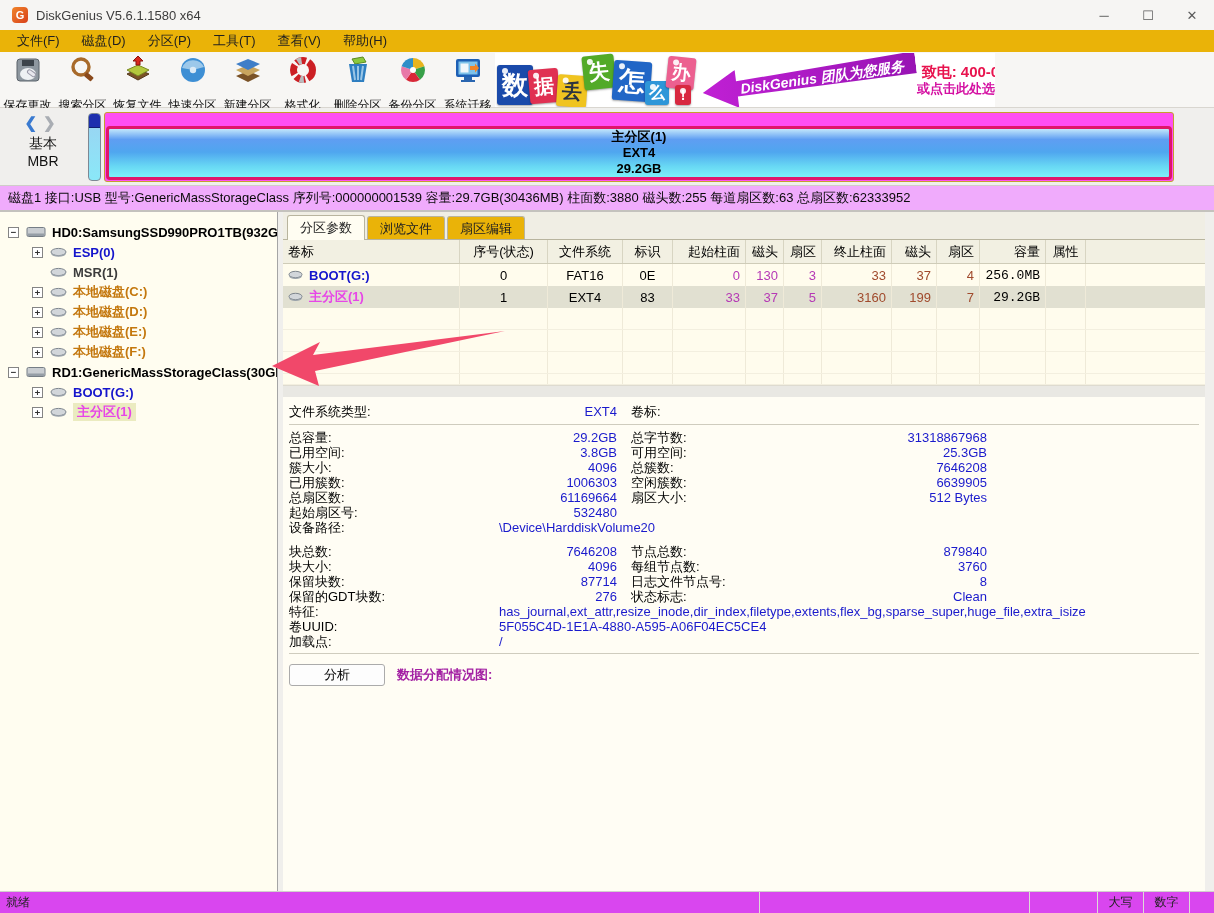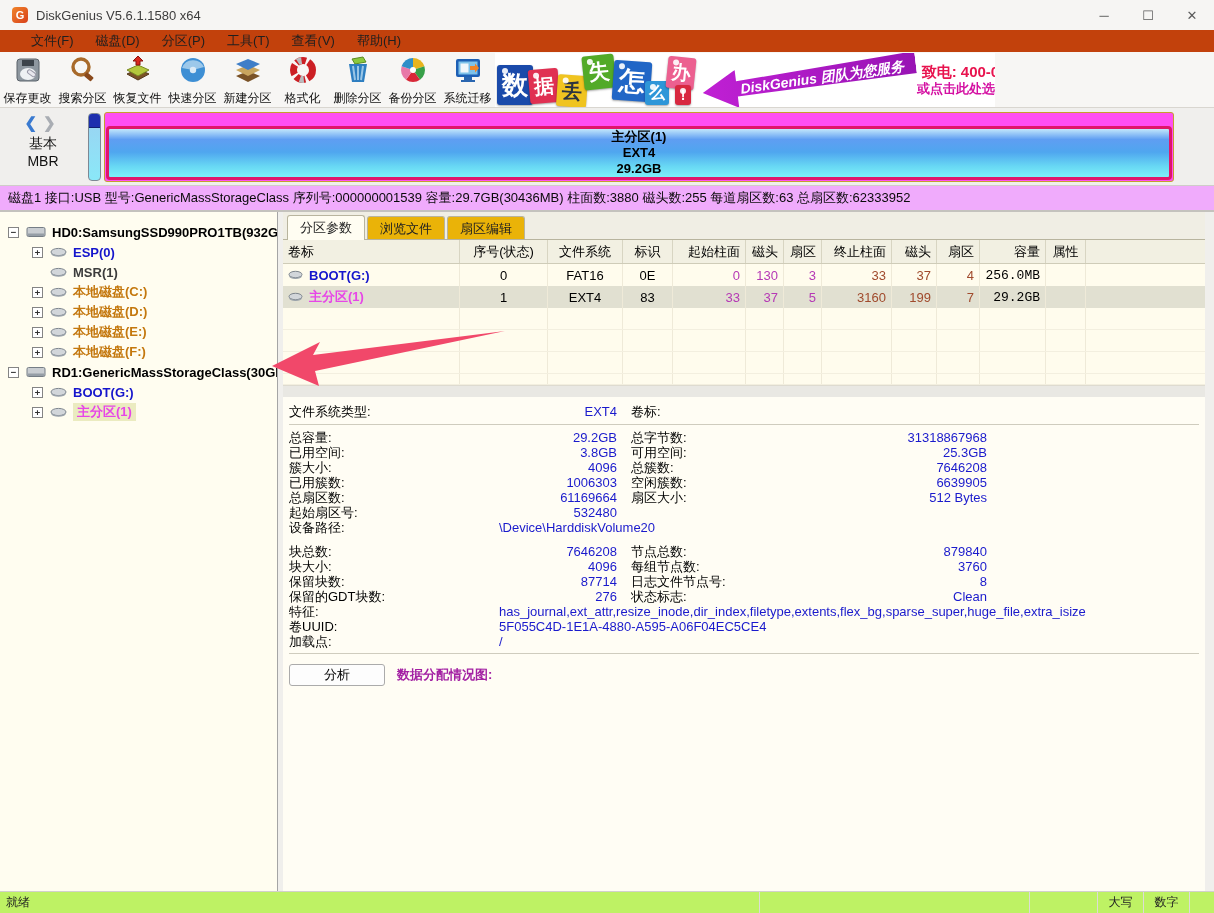--- a/index.html
+++ b/index.html
@@ -15,27 +15,27 @@
     background:#f6f5f3; display:flex; align-items:center; }
   .applogo { width:16px; height:16px; margin:0 8px 0 12px; border-radius:4px;
     background:linear-gradient(135deg,#f08428,#d8401c); color:#fff; font-weight:bold;
     font-size:11px; line-height:16px; text-align:center; }
   .apptitle { font-size:13px; color:#3d3d3d; }
   .wincontrols { margin-left:auto; display:flex; height:30px; }
   .winbtn { width:44px; height:30px; display:flex; align-items:center; justify-content:center;
     color:#5a5a5a; font-size:13px; }
   
   .menubar { position:absolute; left:0; top:30px; width:1214px; height:22px;
-    background:#c2410c; display:flex; align-items:center; padding-left:20px; }
+    background:#eab308; display:flex; align-items:center; padding-left:6px; }
   .menuitem { font-size:13px; color:#1f1f1f; padding:2px 11px; }
   
   .toolbar { position:absolute; left:0; top:52px; width:1214px; height:56px;
     background:#f7f6f4; border-bottom:1px solid #d9d6d0; display:flex; align-items:stretch; }
   .tbtn { width:55px; display:flex; flex-direction:column; align-items:center;
-    justify-content:flex-start; padding-top:3px; }
+    justify-content:flex-start; padding-top:3px;gap:7px; }
   .tbtn svg { width:30px; height:30px; }
   .tlabel { font-size:12px; color:#101010; margin-top:1px; white-space:nowrap; }
   
   .banner { position:absolute; left:495px; top:53px; width:500px; height:54px;
     background:#fff; overflow:hidden; display:flex; align-items:center; }
   .tiles { position:relative; width:205px; height:54px; flex:none; }
   .tile { position:absolute; display:flex; align-items:center; justify-content:center;
     font-weight:bold; border-radius:3px; box-shadow:0 1px 2px rgba(0,0,0,.35); color:#fff; }
   .tile::before { content:""; position:absolute; top:3px; left:5px; width:6px; height:6px;
     border-radius:50%; background:rgba(255,255,255,.9); }
@@ -130,21 +130,21 @@
   .dvl { padding-left:10px; color:#1a1acc; }
   .hr { height:1px; background:#cfccbe; margin:4px 0 5px 0; }
   .gap { height:9px; }
   
   .analyze { display:flex; align-items:center; margin:10px 0 0 6px; }
   .abtn { width:96px; height:22px; background:#fdfdfd; border:1px solid #ababab;
     border-radius:3px; font-size:13px; font-family:"Liberation Sans",sans-serif; }
   .acap { margin-left:12px; font-size:13px; color:#a321a3; font-weight:bold; }
   
   .statusbar { position:absolute; left:0; top:891px; width:1214px; height:22px;
-    background:#bef264; border-top:1px solid #d2d0cc; display:flex; font-size:12px; color:#222;
+    background:#d946ef; border-top:1px solid #d2d0cc; display:flex; font-size:12px; color:#222;
     align-items:center; }
   .scell { height:100%; display:flex; align-items:center; border-right:1px solid #dddbd6; }
   .s-ready { flex:1; padding-left:6px; }
   .s-mid1 { width:270px; } .s-mid2 { width:68px; }
   .s-caps { width:46px; justify-content:center; } .s-num { width:46px; justify-content:center; }
   .s-grip { width:24px; border-right:none; }
   
   .anno { position:absolute; left:262px; top:322px; width:250px; height:70px; z-index:50; pointer-events:none; }
 </style>
 </head>

